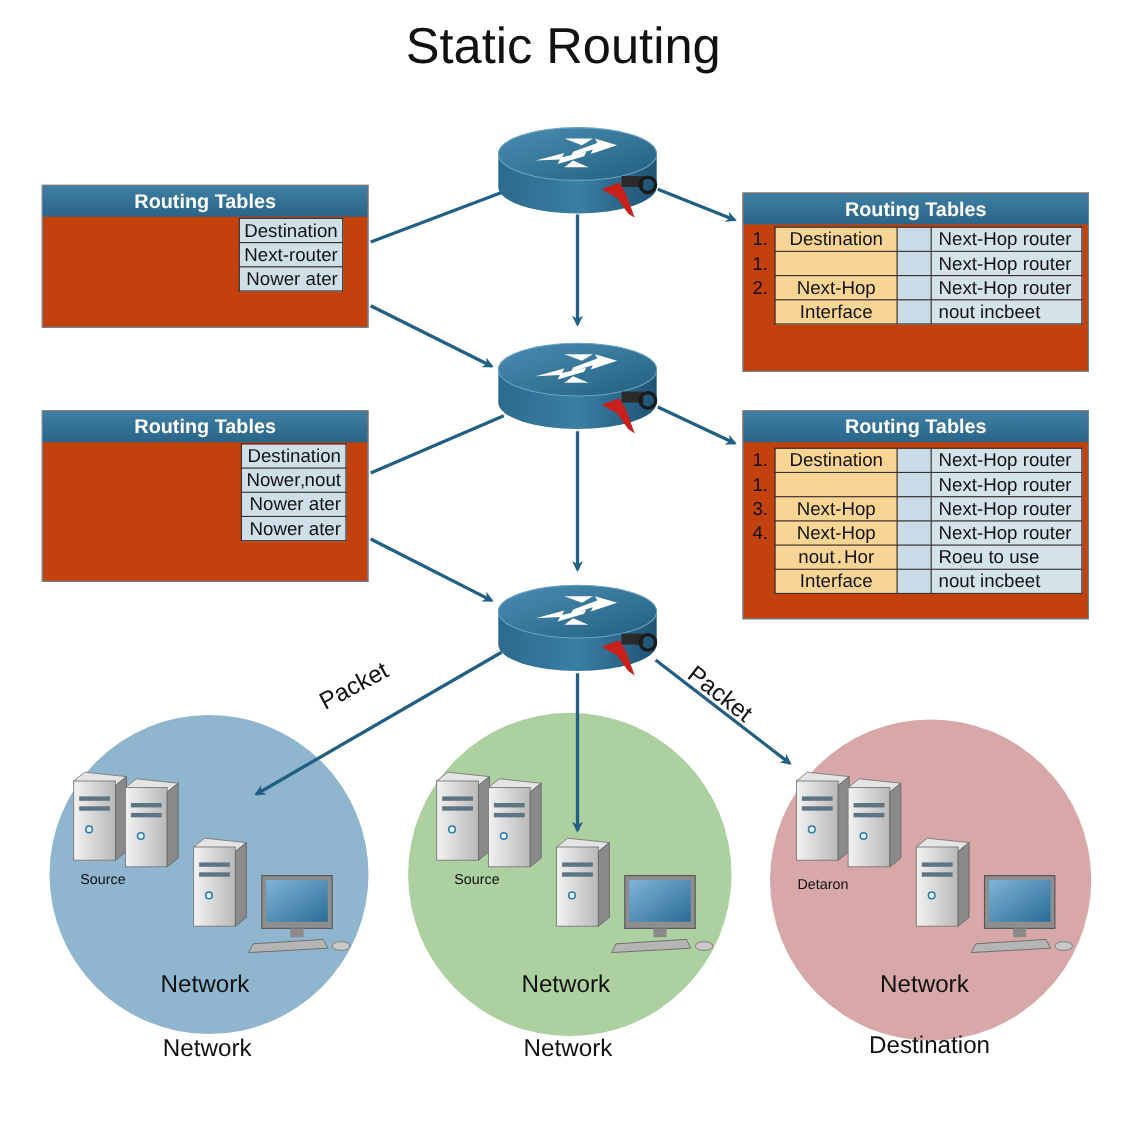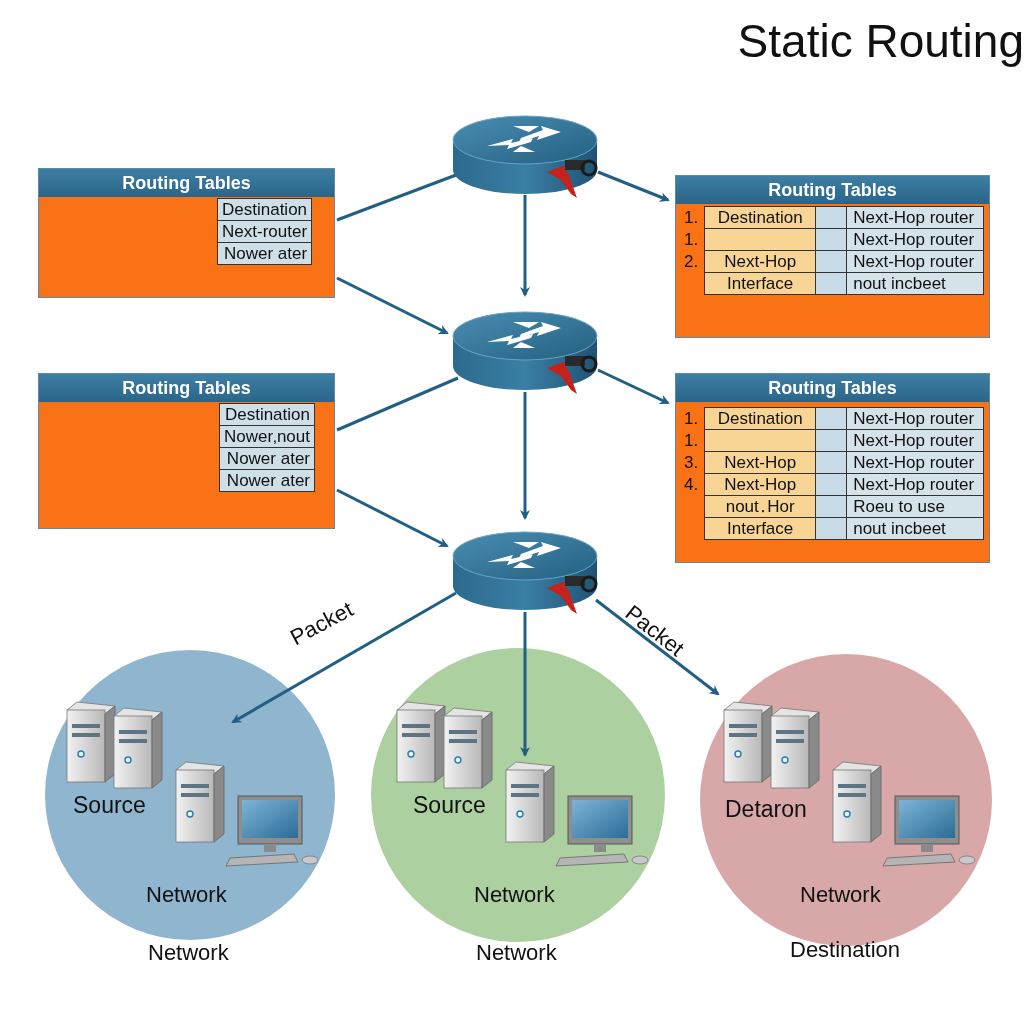--- a/index.html
+++ b/index.html
@@ -1,30 +1,30 @@
 <!DOCTYPE html>
 <html><head>
 <meta charset="utf-8">
 <style>
   html, body { margin: 0; padding: 0; }
   body { width: 1024px; height: 1024px; background: #ffffff; position: relative; overflow: hidden; font-family: "Liberation Sans", sans-serif; color: #111; }
-  .title { position: absolute; left: 0; top: 14px; width: 1024px; text-align: right; font-size: 46px; color: #111; }
+  .title { position: absolute; left: 0; top: 14px; width: 1024px; text-align: center; font-size: 46px; color: #111; }
   svg.canvas { position: absolute; left: 0; top: 0; }
 
-  .rt { position: absolute; background: #f97316; border: 1px solid #5f8aa6; box-sizing: border-box; }
+  .rt { position: absolute; background: #c2410c; border: 1px solid #5f8aa6; box-sizing: border-box; }
   .rt .hdr { height: 28px; background: linear-gradient(#3d7fa3, #2a6588); color: #fff; font-weight: bold; font-size: 18px; text-align: center; line-height: 28px; }
   .rt table { border-collapse: collapse; position: absolute; }
   .rt td { border: 1px solid #333; font-size: 17px; padding: 0 4px; height: 21px; line-height: 21px; white-space: nowrap; }
   .left-cells td { background: #cfdfe8; text-align: right; }
   .right-tbl td.num { border: none; background: transparent; text-align: left; padding: 0 6px 0 0; width: 14px; }
   .right-tbl td.field { background: #f8d595; text-align: center; width: 102px; }
   .right-tbl td.mid { background: #c9dbe6; width: 22px; }
   .right-tbl td.value { background: #d4e2ea; text-align: left; padding-left: 6px; width: 126px; }
 
-  .net-label { position: absolute; font-size: 23px; color: #111; }
+  .net-label { position: absolute; font-size: 13px; color: #111; }
   .packet-label { position: absolute; font-size: 22px; color: #111; }
 </style>
 </head>
 <body>
 
 <div class="title">Static Routing</div>
 
 <svg class="canvas" width="1024" height="1024" viewBox="0 0 1024 1024">
   <defs>
     <marker id="arrow" markerWidth="10" markerHeight="10" refX="8" refY="5" orient="auto" markerUnits="userSpaceOnUse">

